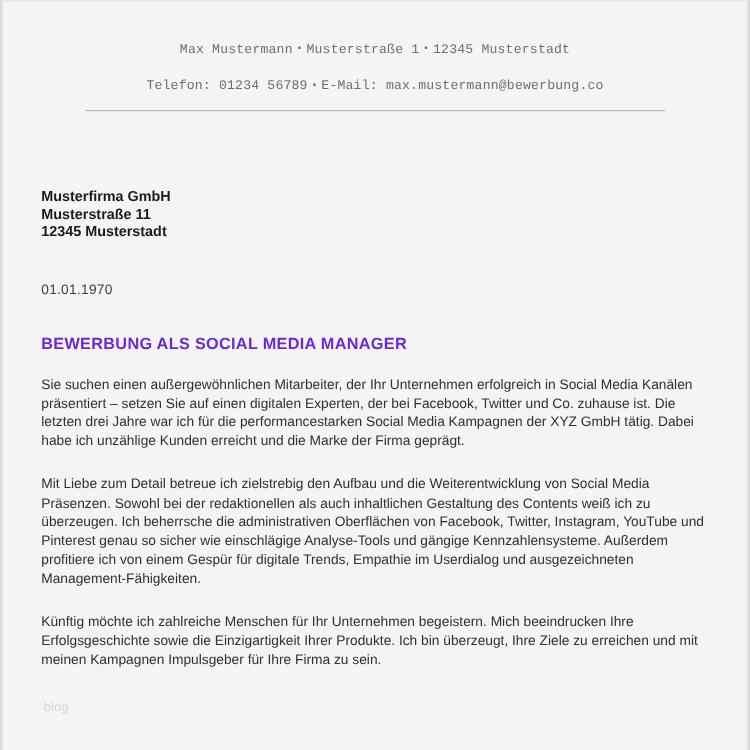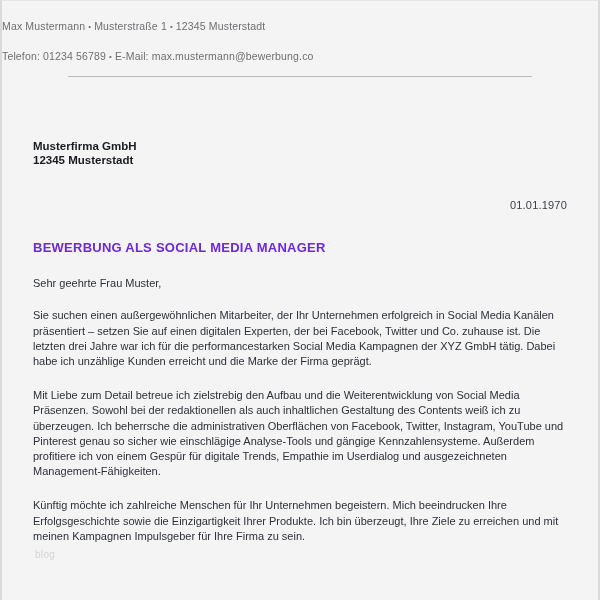--- a/index.html
+++ b/index.html
@@ -21,21 +21,23 @@
     box-sizing: border-box;
     background: #f4f4f4;
     border-left: 2px solid #dadada;
     border-right: 2px solid #dadada;
     border-top: 1px solid #e6e6e6;
     overflow: hidden;
   }
 
   
   .letterhead {
-    padding-top: 16px;
+    padding-top: 30px;
+    text-align: center;
+    font-family: Liberation Mono, monospace;
   }
   .letterhead-line {
     font-size: 10.5px;
     color: #6d6f72;
     letter-spacing: 0.15px;
     line-height: 18px;
     white-space: nowrap;
   }
   .letterhead-line.second {
     margin-top: 10px;
@@ -63,21 +65,21 @@
   .recipient {
     margin-top: 62px;
     font-size: 11.5px;
     font-weight: bold;
     line-height: 14.2px;
     color: #181b20;
   }
 
   .date {
     margin-top: 32px;
-    text-align: right;
+    text-align: left;
     font-size: 11px;
     color: #3a3e45;
     letter-spacing: 0.2px;
   }
 
   .subject {
     margin-top: 29px;
     font-size: 13px;
     font-weight: bold;
     letter-spacing: 0.25px;
@@ -95,21 +97,21 @@
     font-size: 11px;
     line-height: 15.2px;
     color: #2c3038;
     text-align: left;
   }
 
   
   .watermark {
     position: absolute;
     left: 33px;
-    top: 548px;
+    top: 560px;
     font-size: 10px;
     color: #d3d4d6;
     letter-spacing: 0.3px;
     user-select: none;
   }
 </style>
 </head>
 <body>
 
 <div class="page">
@@ -117,28 +119,28 @@
   <div class="letterhead">
     <div class="letterhead-line"><span>Max Mustermann</span><span class="sep">•</span><span>Musterstraße 1</span><span class="sep">•</span><span>12345 Musterstadt</span></div>
     <div class="letterhead-line second"><span>Telefon: 01234 56789</span><span class="sep">•</span><span>E-Mail: max.mustermann@bewerbung.co</span></div>
     <div class="divider"></div>
   </div>
 
   <div class="content">
 
     <div class="recipient">
       <div>Musterfirma GmbH</div>
+      <div>Musterstraße 11</div>
       <div>12345 Musterstadt</div>
     </div>
 
     <div class="date">01.01.1970</div>
 
     <div class="subject">BEWERBUNG ALS SOCIAL MEDIA MANAGER</div>
 
-    <div class="salutation">Sehr geehrte Frau Muster,</div>
 
     <div class="para">Sie suchen einen außergewöhnlichen Mitarbeiter, der Ihr Unternehmen erfolgreich in Social Media Kanälen präsentiert – setzen Sie auf einen digitalen Experten, der bei Facebook, Twitter und Co. zuhause ist. Die letzten drei Jahre war ich für die performancestarken Social Media Kampagnen der XYZ GmbH tätig. Dabei habe ich unzählige Kunden erreicht und die Marke der Firma geprägt.</div>
     <div class="para">Mit Liebe zum Detail betreue ich zielstrebig den Aufbau und die Weiterentwicklung von Social Media Präsenzen. Sowohl bei der redaktionellen als auch inhaltlichen Gestaltung des Contents weiß ich zu überzeugen. Ich beherrsche die administrativen Oberflächen von Facebook, Twitter, Instagram, YouTube und Pinterest genau so sicher wie einschlägige Analyse-Tools und gängige Kennzahlensysteme. Außerdem profitiere ich von einem Gespür für digitale Trends, Empathie im Userdialog und ausgezeichneten Management-Fähigkeiten.</div>
     <div class="para">Künftig möchte ich zahlreiche Menschen für Ihr Unternehmen begeistern. Mich beeindrucken Ihre Erfolgsgeschichte sowie die Einzigartigkeit Ihrer Produkte. Ich bin überzeugt, Ihre Ziele zu erreichen und mit meinen Kampagnen Impulsgeber für Ihre Firma zu sein.</div>
 
   </div>
 
   <div class="watermark">blog</div>
 
 </div>

